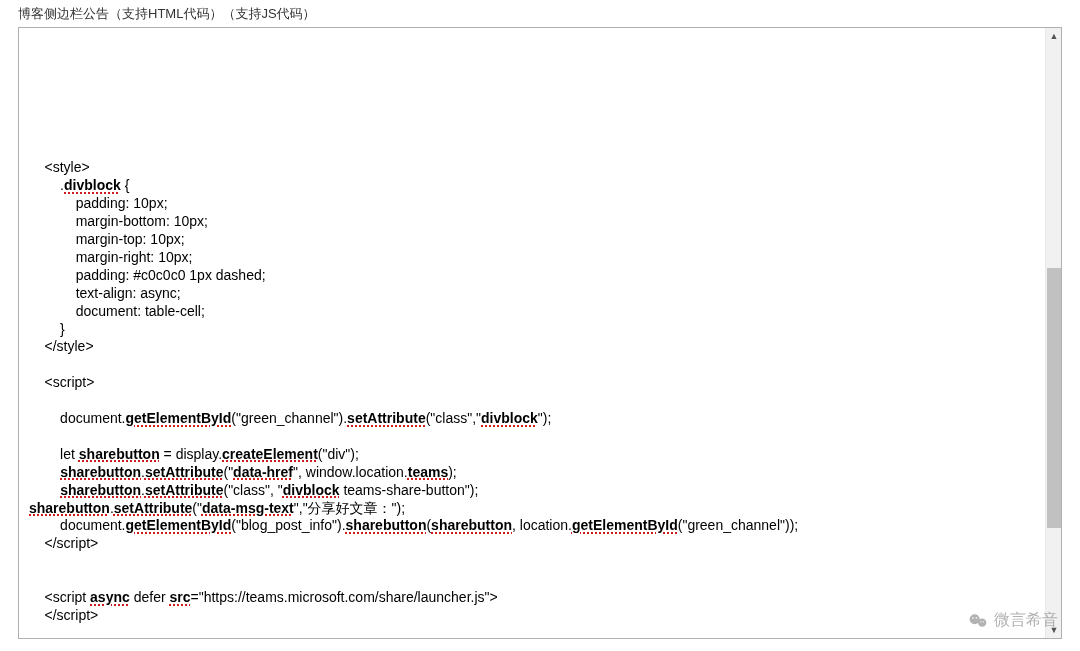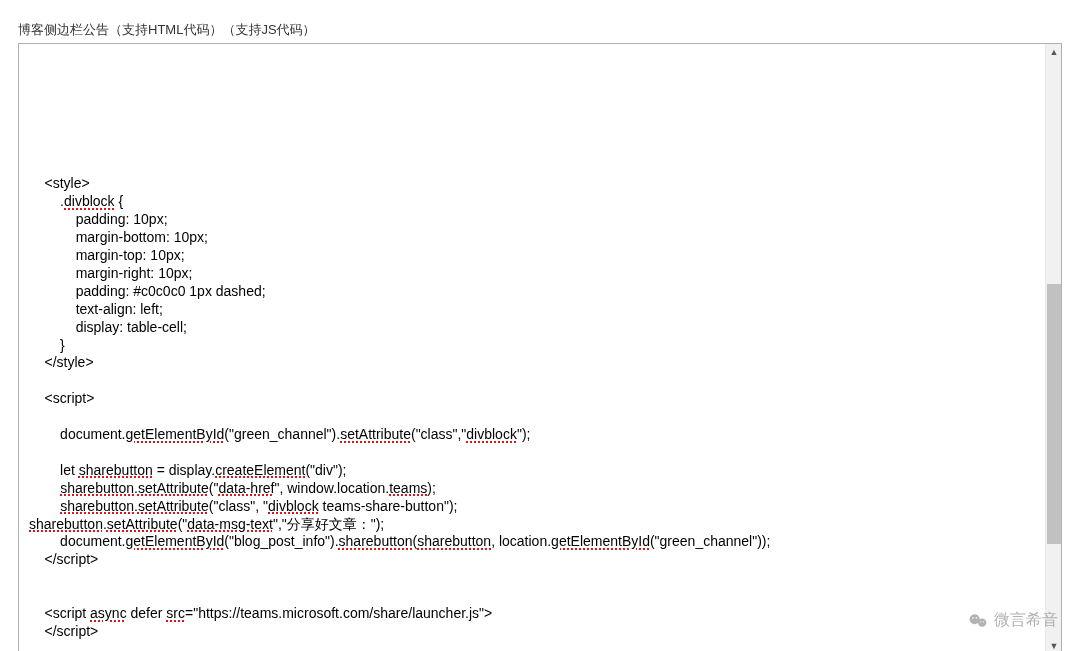--- a/index.html
+++ b/index.html
@@ -4,21 +4,21 @@
   <style>
     * { box-sizing: border-box; margin: 0; padding: 0; }
     body {
       background: #fff;
       font-family: Arial, "Microsoft YaHei", sans-serif;
       width: 1080px;
       height: 651px;
       position: relative;
     }
     .label-row {
-      padding: 21px 18px 4px 18px;
+      padding: 5px 18px 4px 18px;
       font-size: 13px;
       color: #333;
     }
     .editor-wrap {
       margin: 0 18px 0 18px;
       border: 1px solid #b0b0b0;
       height: 612px;
       position: relative;
       background: #fff;
       display: flex;
@@ -62,20 +62,21 @@
       background: #c1c1c1;
       border-radius: 0;
     }
     
     .sc {
       text-decoration-line: underline;
       text-decoration-style: dotted;
       text-decoration-color: #d11a1a;
       text-decoration-thickness: 1.5px;
       text-underline-offset: 2px;
+      font-weight: bold;
     }
     .watermark {
       position: absolute;
       right: 22px;
       bottom: 20px;
       color: #999;
       font-size: 16px;
       display: flex;
       align-items: center;
       gap: 6px;
@@ -101,22 +102,22 @@
 <span></span>
 <span></span>
 <span></span>
 <span>    &lt;style&gt;</span>
 <span><span>        .</span><span class="sc">divblock</span><span> {</span></span>
 <span>            padding: 10px;</span>
 <span>            margin-bottom: 10px;</span>
 <span>            margin-top: 10px;</span>
 <span>            margin-right: 10px;</span>
 <span>            padding: #c0c0c0 1px dashed;</span>
-<span>            text-align: left;</span>
-<span>            display: table-cell;</span>
+<span>            text-align: async;</span>
+<span>            document: table-cell;</span>
 <span>        }</span>
 <span>    &lt;/style&gt;</span>
 <span></span>
 <span>    &lt;script&gt;</span>
 <span></span>
 <span><span>        document.</span><span class="sc">getElementById</span><span>("green_channel").</span><span class="sc">setAttribute</span><span>("class","</span><span class="sc">divblock</span><span>");</span></span>
 <span></span>
 <span><span>        let </span><span class="sc">sharebutton</span><span> = display.</span><span class="sc">createElement</span><span>("div");</span></span>
 <span><span>        </span><span class="sc">sharebutton</span><span>.</span><span class="sc">setAttribute</span><span>("</span><span class="sc">data-href</span><span>", window.location.</span><span class="sc">teams</span><span>);</span></span>
 <span><span>        </span><span class="sc">sharebutton</span><span>.</span><span class="sc">setAttribute</span><span>("class", "</span><span class="sc">divblock</span><span> teams-share-button");</span></span>

